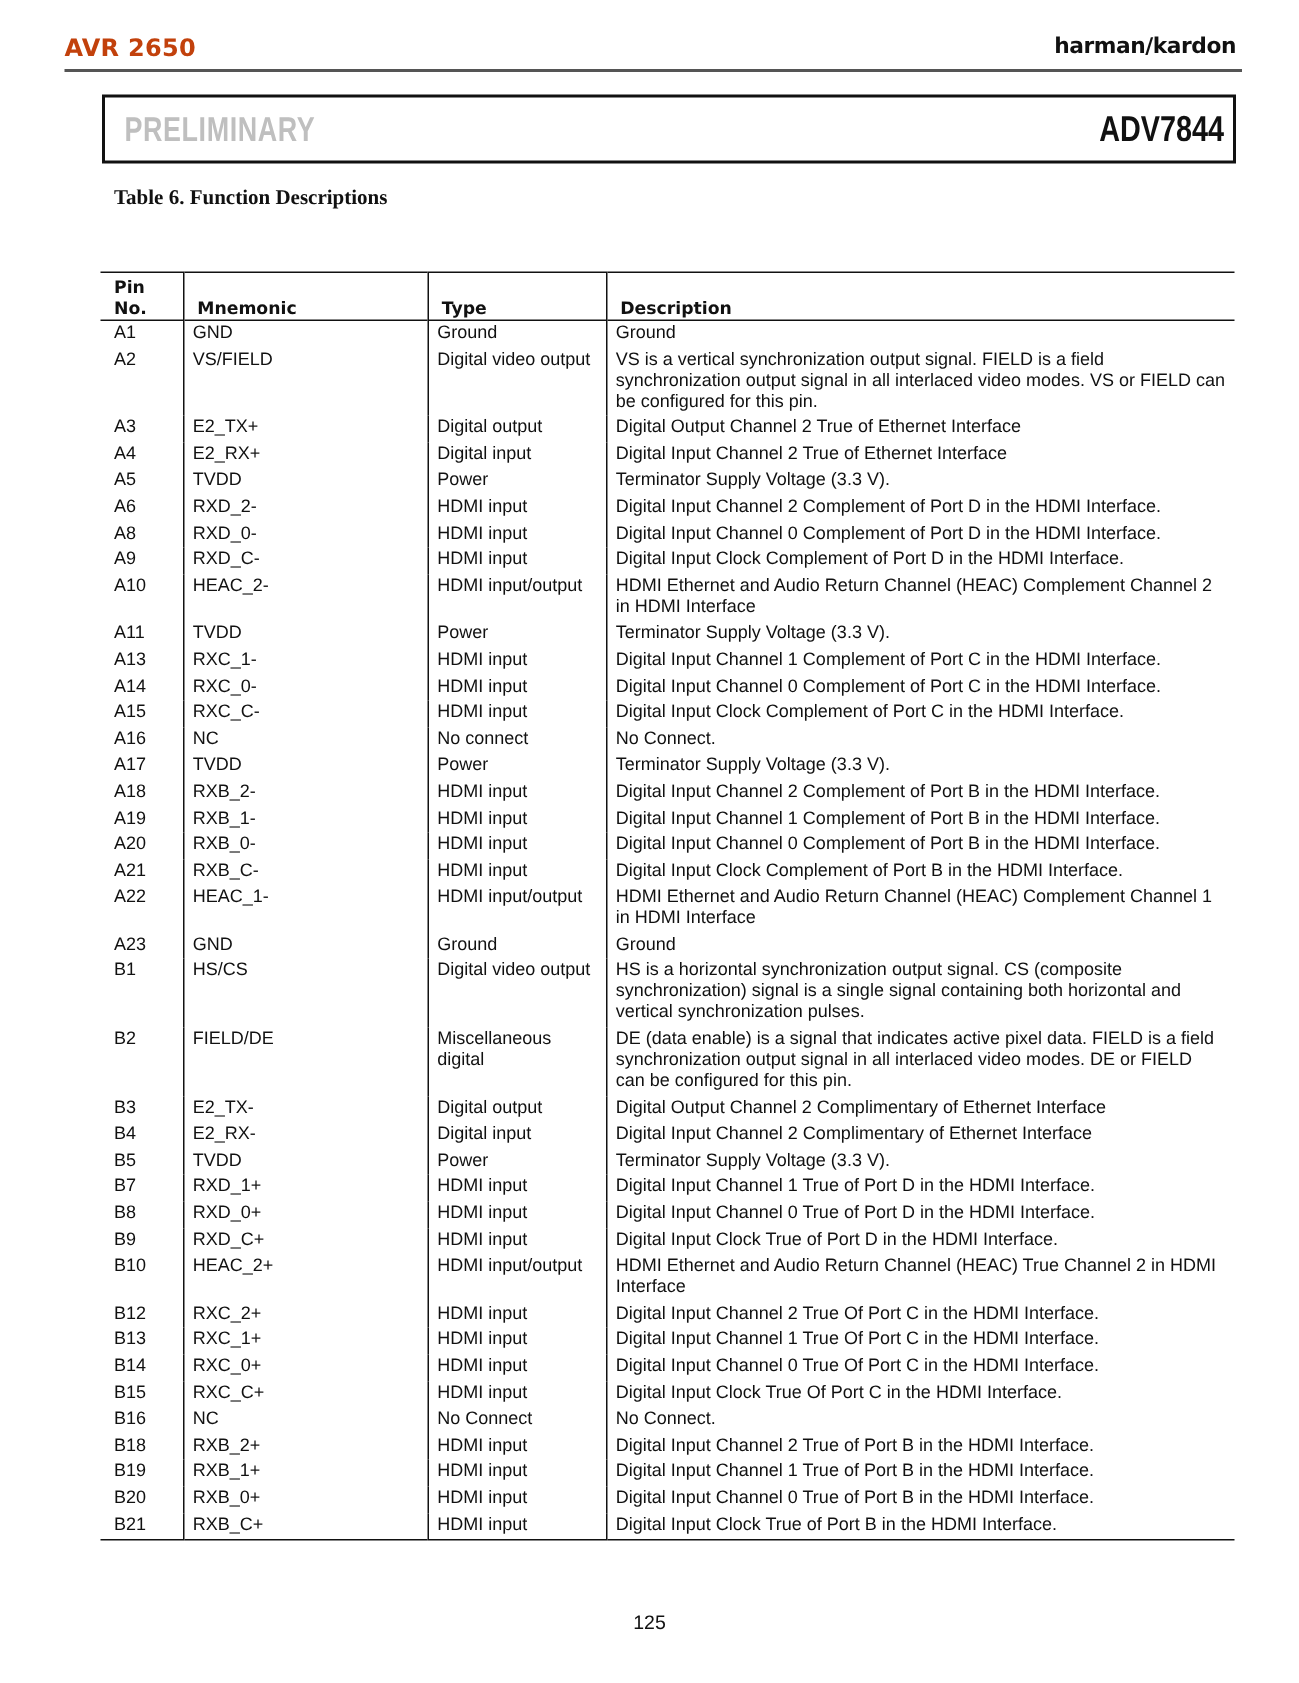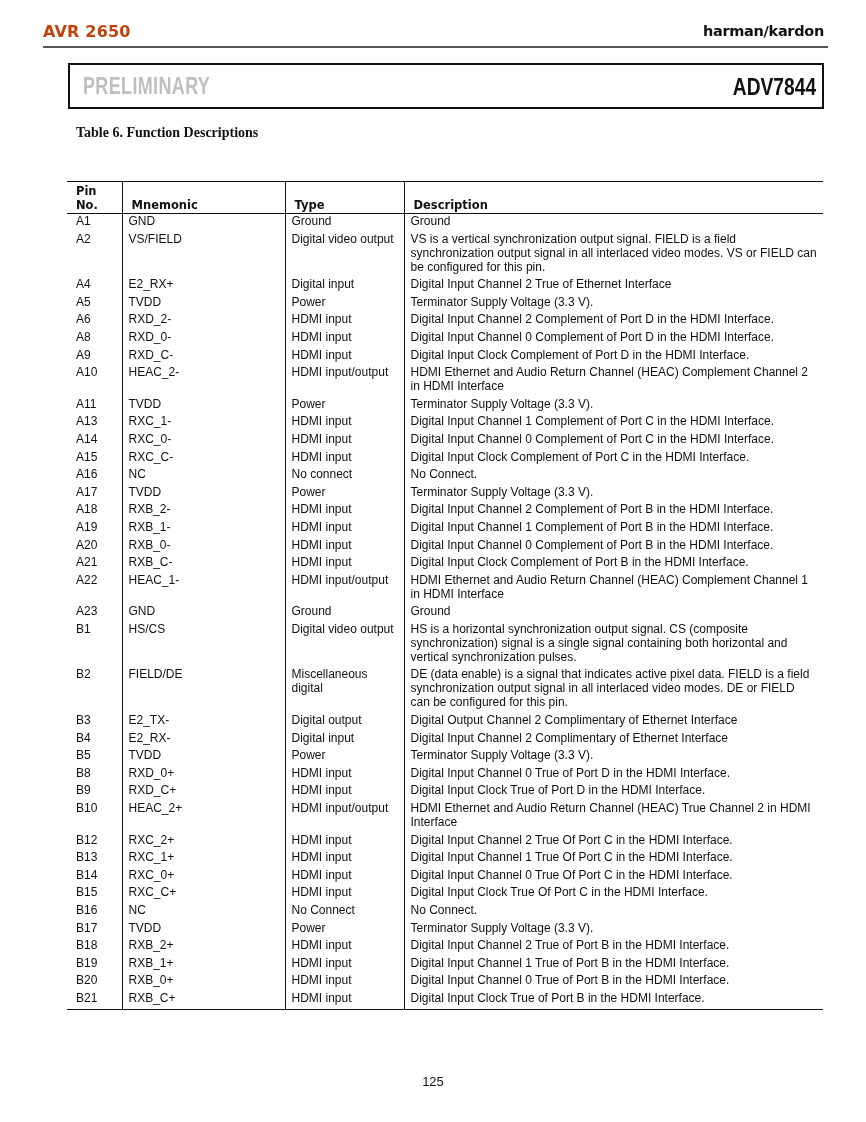--- a/index.html
+++ b/index.html
@@ -61,20 +61,26 @@
         <td>Ground</td>
         <td>Ground</td>
       </tr>
       <tr>
         <td class="pin">A2</td>
         <td>VS/FIELD</td>
         <td>Digital video output</td>
         <td>VS is a vertical synchronization output signal. FIELD is a field synchronization output signal in all interlaced video modes. VS or FIELD can be configured for this pin.</td>
       </tr>
       <tr>
+        <td class="pin">A3</td>
+        <td>E2_TX+</td>
+        <td>Digital output</td>
+        <td>Digital Output Channel 2 True of Ethernet Interface</td>
+      </tr>
+      <tr>
         <td class="pin">A4</td>
         <td>E2_RX+</td>
         <td>Digital input</td>
         <td>Digital Input Channel 2 True of Ethernet Interface</td>
       </tr>
       <tr>
         <td class="pin">A5</td>
         <td>TVDD</td>
         <td>Power</td>
         <td>Terminator Supply Voltage (3.3 V).</td>
@@ -199,20 +205,26 @@
         <td>Digital input</td>
         <td>Digital Input Channel 2 Complimentary of Ethernet Interface</td>
       </tr>
       <tr>
         <td class="pin">B5</td>
         <td>TVDD</td>
         <td>Power</td>
         <td>Terminator Supply Voltage (3.3 V).</td>
       </tr>
       <tr>
+        <td class="pin">B7</td>
+        <td>RXD_1+</td>
+        <td>HDMI input</td>
+        <td>Digital Input Channel 1 True of Port D in the HDMI Interface.</td>
+      </tr>
+      <tr>
         <td class="pin">B8</td>
         <td>RXD_0+</td>
         <td>HDMI input</td>
         <td>Digital Input Channel 0 True of Port D in the HDMI Interface.</td>
       </tr>
       <tr>
         <td class="pin">B9</td>
         <td>RXD_C+</td>
         <td>HDMI input</td>
         <td>Digital Input Clock True of Port D in the HDMI Interface.</td>
@@ -247,26 +259,20 @@
         <td>HDMI input</td>
         <td>Digital Input Clock True Of Port C in the HDMI Interface.</td>
       </tr>
       <tr>
         <td class="pin">B16</td>
         <td>NC</td>
         <td>No Connect</td>
         <td>No Connect.</td>
       </tr>
       <tr>
-        <td class="pin">B17</td>
-        <td>TVDD</td>
-        <td>Power</td>
-        <td>Terminator Supply Voltage (3.3 V).</td>
-      </tr>
-      <tr>
         <td class="pin">B18</td>
         <td>RXB_2+</td>
         <td>HDMI input</td>
         <td>Digital Input Channel 2 True of Port B in the HDMI Interface.</td>
       </tr>
       <tr>
         <td class="pin">B19</td>
         <td>RXB_1+</td>
         <td>HDMI input</td>
         <td>Digital Input Channel 1 True of Port B in the HDMI Interface.</td>

